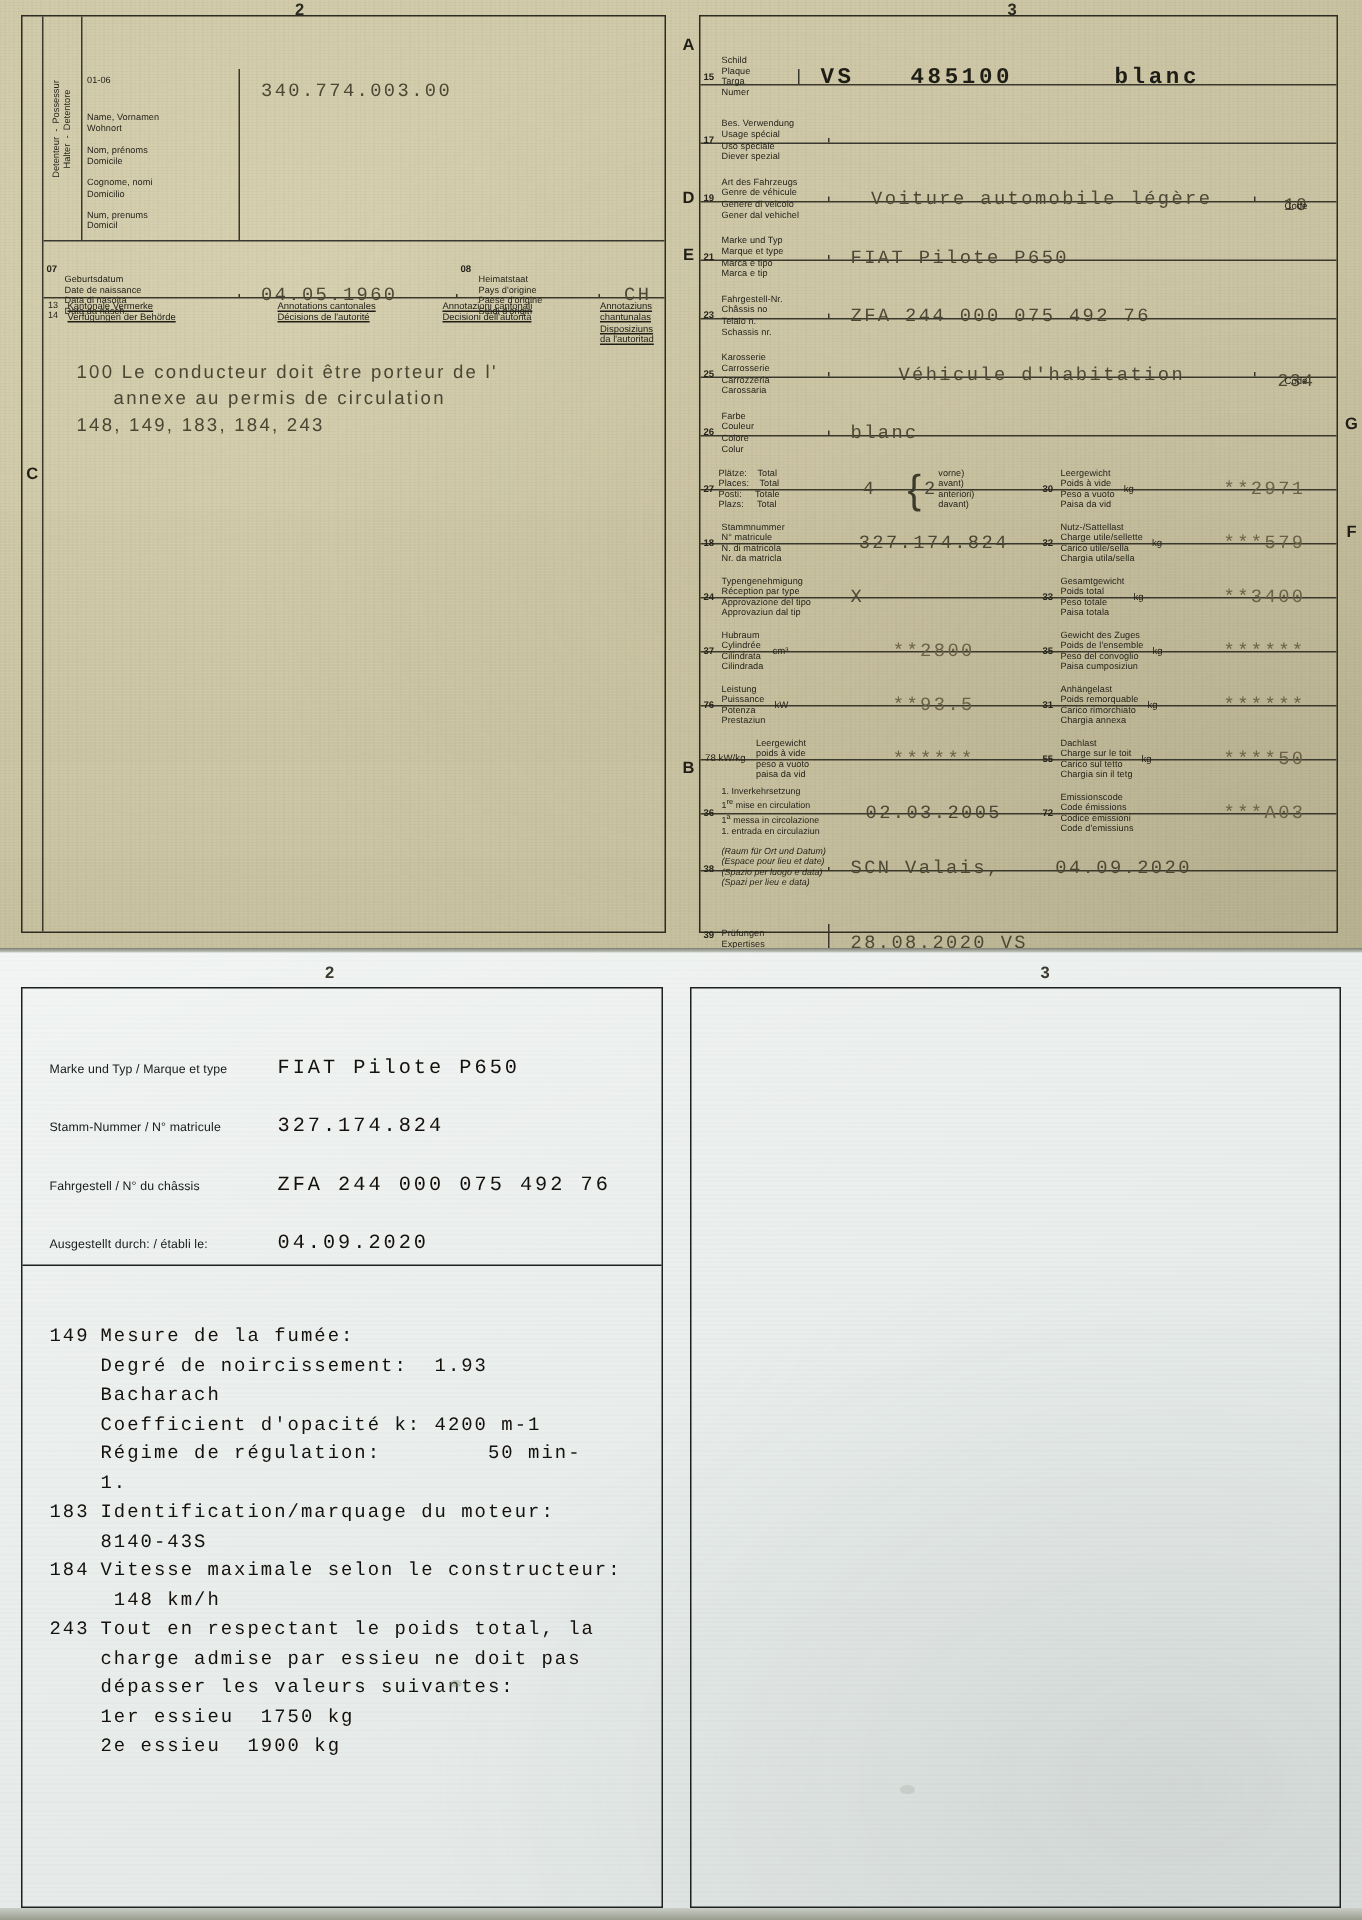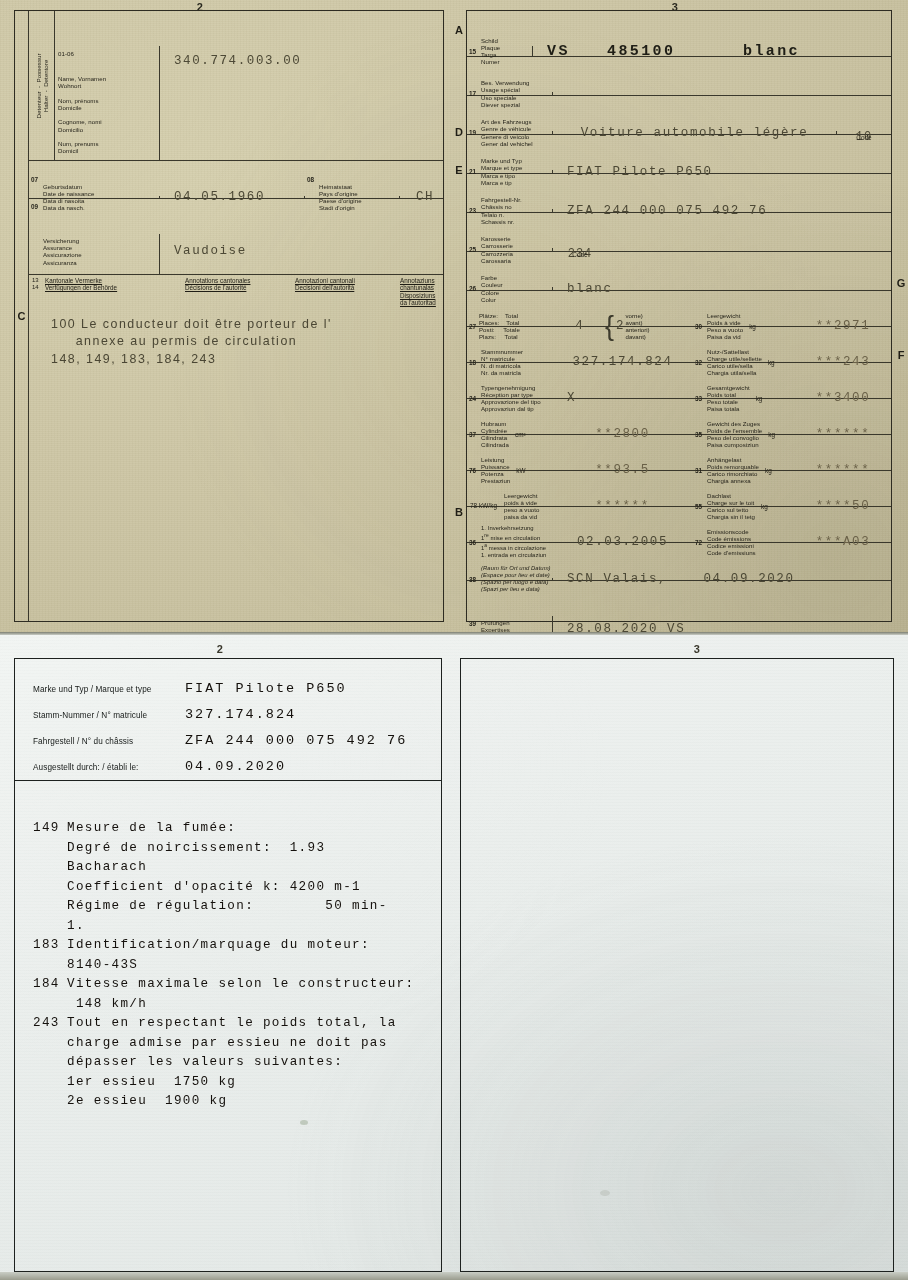--- a/index.html
+++ b/index.html
@@ -134,21 +134,21 @@
   .unit { font-size:6.4px; color:#26241b; padding-left:4px; }
 
   
   .stamp {
     position:absolute; right:36px; bottom:5px;
     font-size:12px; font-weight:700; color:#2a2820;
     letter-spacing:1.4px; font-family:"Liberation Sans", sans-serif;
   }
 
   
-  .annex-head-row { display:flex; align-items:baseline; margin-bottom:11px; }
+  .annex-head-row { display:flex; align-items:baseline; margin-bottom:11px;margin-top:24px; }
   .annex-head-lbl {
     width:152px; font-size:8.2px; color:#161a18; letter-spacing:.1px;
   }
   .annex-head-val {
     font-family:"Liberation Mono","DejaVu Sans Mono",monospace;
     font-size:13.5px; color:#14100c; letter-spacing:2px; white-space:pre;
   }
   .annex-note {
     display:flex; font-family:"Liberation Mono","DejaVu Sans Mono",monospace;
     font-size:12.6px; line-height:19.5px; color:#15110d; letter-spacing:1.35px;
@@ -198,29 +198,20 @@
         </div>
         <div class="num" style="display:flex; align-items:center;">08</div>
         <div class="cell vsep" style="width:84px;">
           <div class="lbl">Heimatstaat<br>Pays d'origine<br>Paese d'origine<br>Stadi d'origin</div>
         </div>
         <div class="cell" style="flex:1;">
           <div class="val" style="padding-left:16px;">CH</div>
         </div>
       </div>
 
-      <div class="row" style="height:76px;">
-        <div class="num" style="display:flex; align-items:flex-start; padding-top:4px;">09</div>
-        <div class="cell vsep" style="width:120px; align-items:flex-start;">
-          <div class="lbl" style="padding-top:3px;">Versicherung<br>Assurance<br>Assicurazione<br>Assicuranza</div>
-        </div>
-        <div class="cell" style="flex:1; align-items:flex-start;">
-          <div class="val" style="padding-top:10px;">Vaudoise</div>
-        </div>
-      </div>
 
       <div class="row" style="flex:1; flex-direction:column; align-items:stretch; border-bottom:none;">
         <div class="annot-head">
           <div class="ah-num">13<br>14</div>
           <div class="ah-col" style="width:140px;">Kantonale Vermerke<br>Verfügungen der Behörde</div>
           <div class="ah-col" style="width:110px;">Annotations cantonales<br>Décisions de l'autorité</div>
           <div class="ah-col" style="width:105px;">Annotazioni cantonali<br>Decisioni dell'autorità</div>
           <div class="ah-col" style="flex:1;">Annotaziuns chantunalas<br>Disposiziuns da l'autoritad</div>
         </div>
         <div class="annot-body">100 Le conducteur doit être porteur de l'
@@ -289,20 +280,23 @@
       <div class="cell" style="flex:1;">
         <div class="val">ZFA 244 000 075 492 76</div>
       </div>
     </div>
 
     <div class="row" style="height:39px;">
       <div class="cell vsep" style="width:86px;">
         <div class="num">25</div>
         <div class="lbl">Karosserie<br>Carrosserie<br>Carrozzeria<br>Carossaria</div>
       </div>
+      <div class="cell vsep" style="flex:1; justify-content:center;">
+        <div class="val" style="padding-left:0;">Véhicule d'habitation</div>
+      </div>
       <div class="cell code-cell" style="width:54px;">
         <div class="code-head">Code</div>
         <div class="val code">234</div>
       </div>
     </div>
 
     <div class="row" style="height:39px;">
       <div class="cell vsep" style="width:86px;">
         <div class="num">26</div>
         <div class="lbl">Farbe<br>Couleur<br>Colore<br>Colur</div>
@@ -342,21 +336,21 @@
       </div>
       <div class="cell vsep" style="width:140px; justify-content:center;">
         <div class="val" style="padding-left:0;">327.174.824</div>
       </div>
       <div class="cell vsep" style="width:102px;">
         <div class="num">32</div>
         <div class="lbl">Nutz-/Sattellast<br>Charge utile/sellette<br>Carico utile/sella<br>Chargia utila/sella</div>
         <div class="unit">kg</div>
       </div>
       <div class="cell" style="flex:1; justify-content:center;">
-        <div class="val stars" style="padding-left:0;">***243</div>
+        <div class="val stars" style="padding-left:0;">***579</div>
       </div>
     </div>
 
     <div class="row" style="height:36px;">
       <div class="cell vsep" style="width:86px;">
         <div class="num">24</div>
         <div class="lbl">Typengenehmigung<br>Réception par type<br>Approvazione del tipo<br>Approvaziun dal tip</div>
       </div>
       <div class="cell vsep" style="width:140px;">
         <div class="val">X</div>

